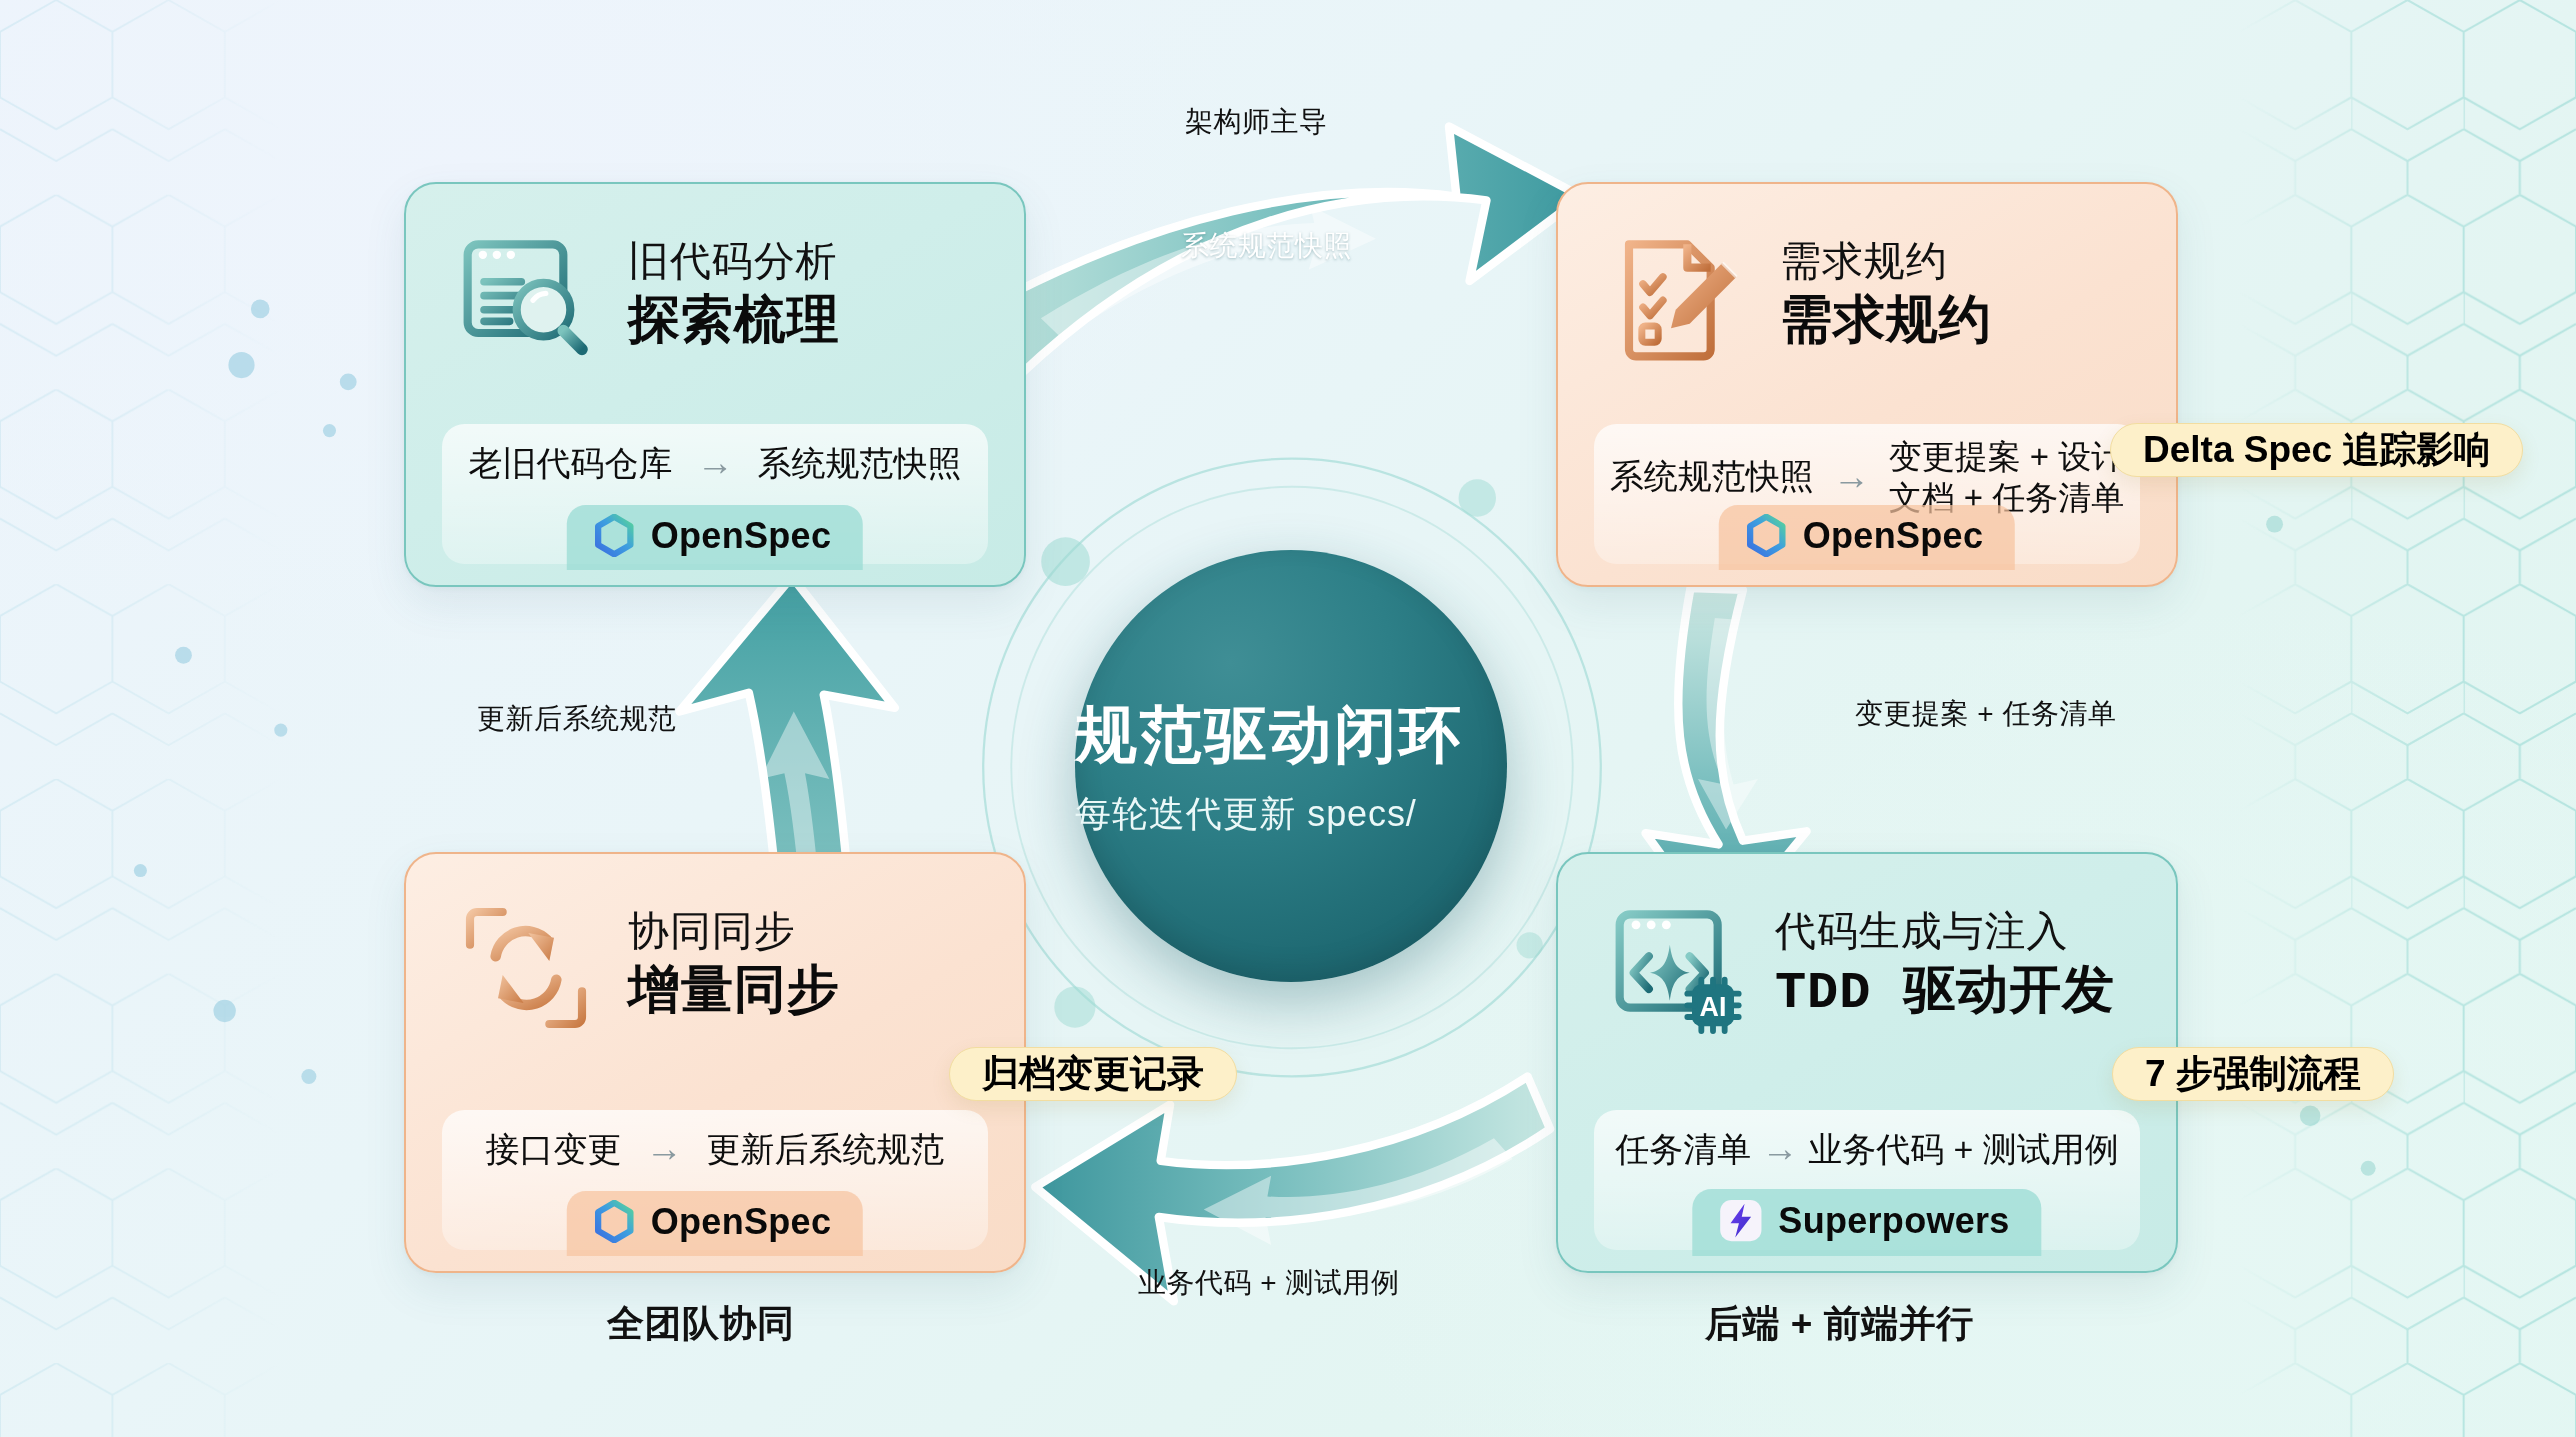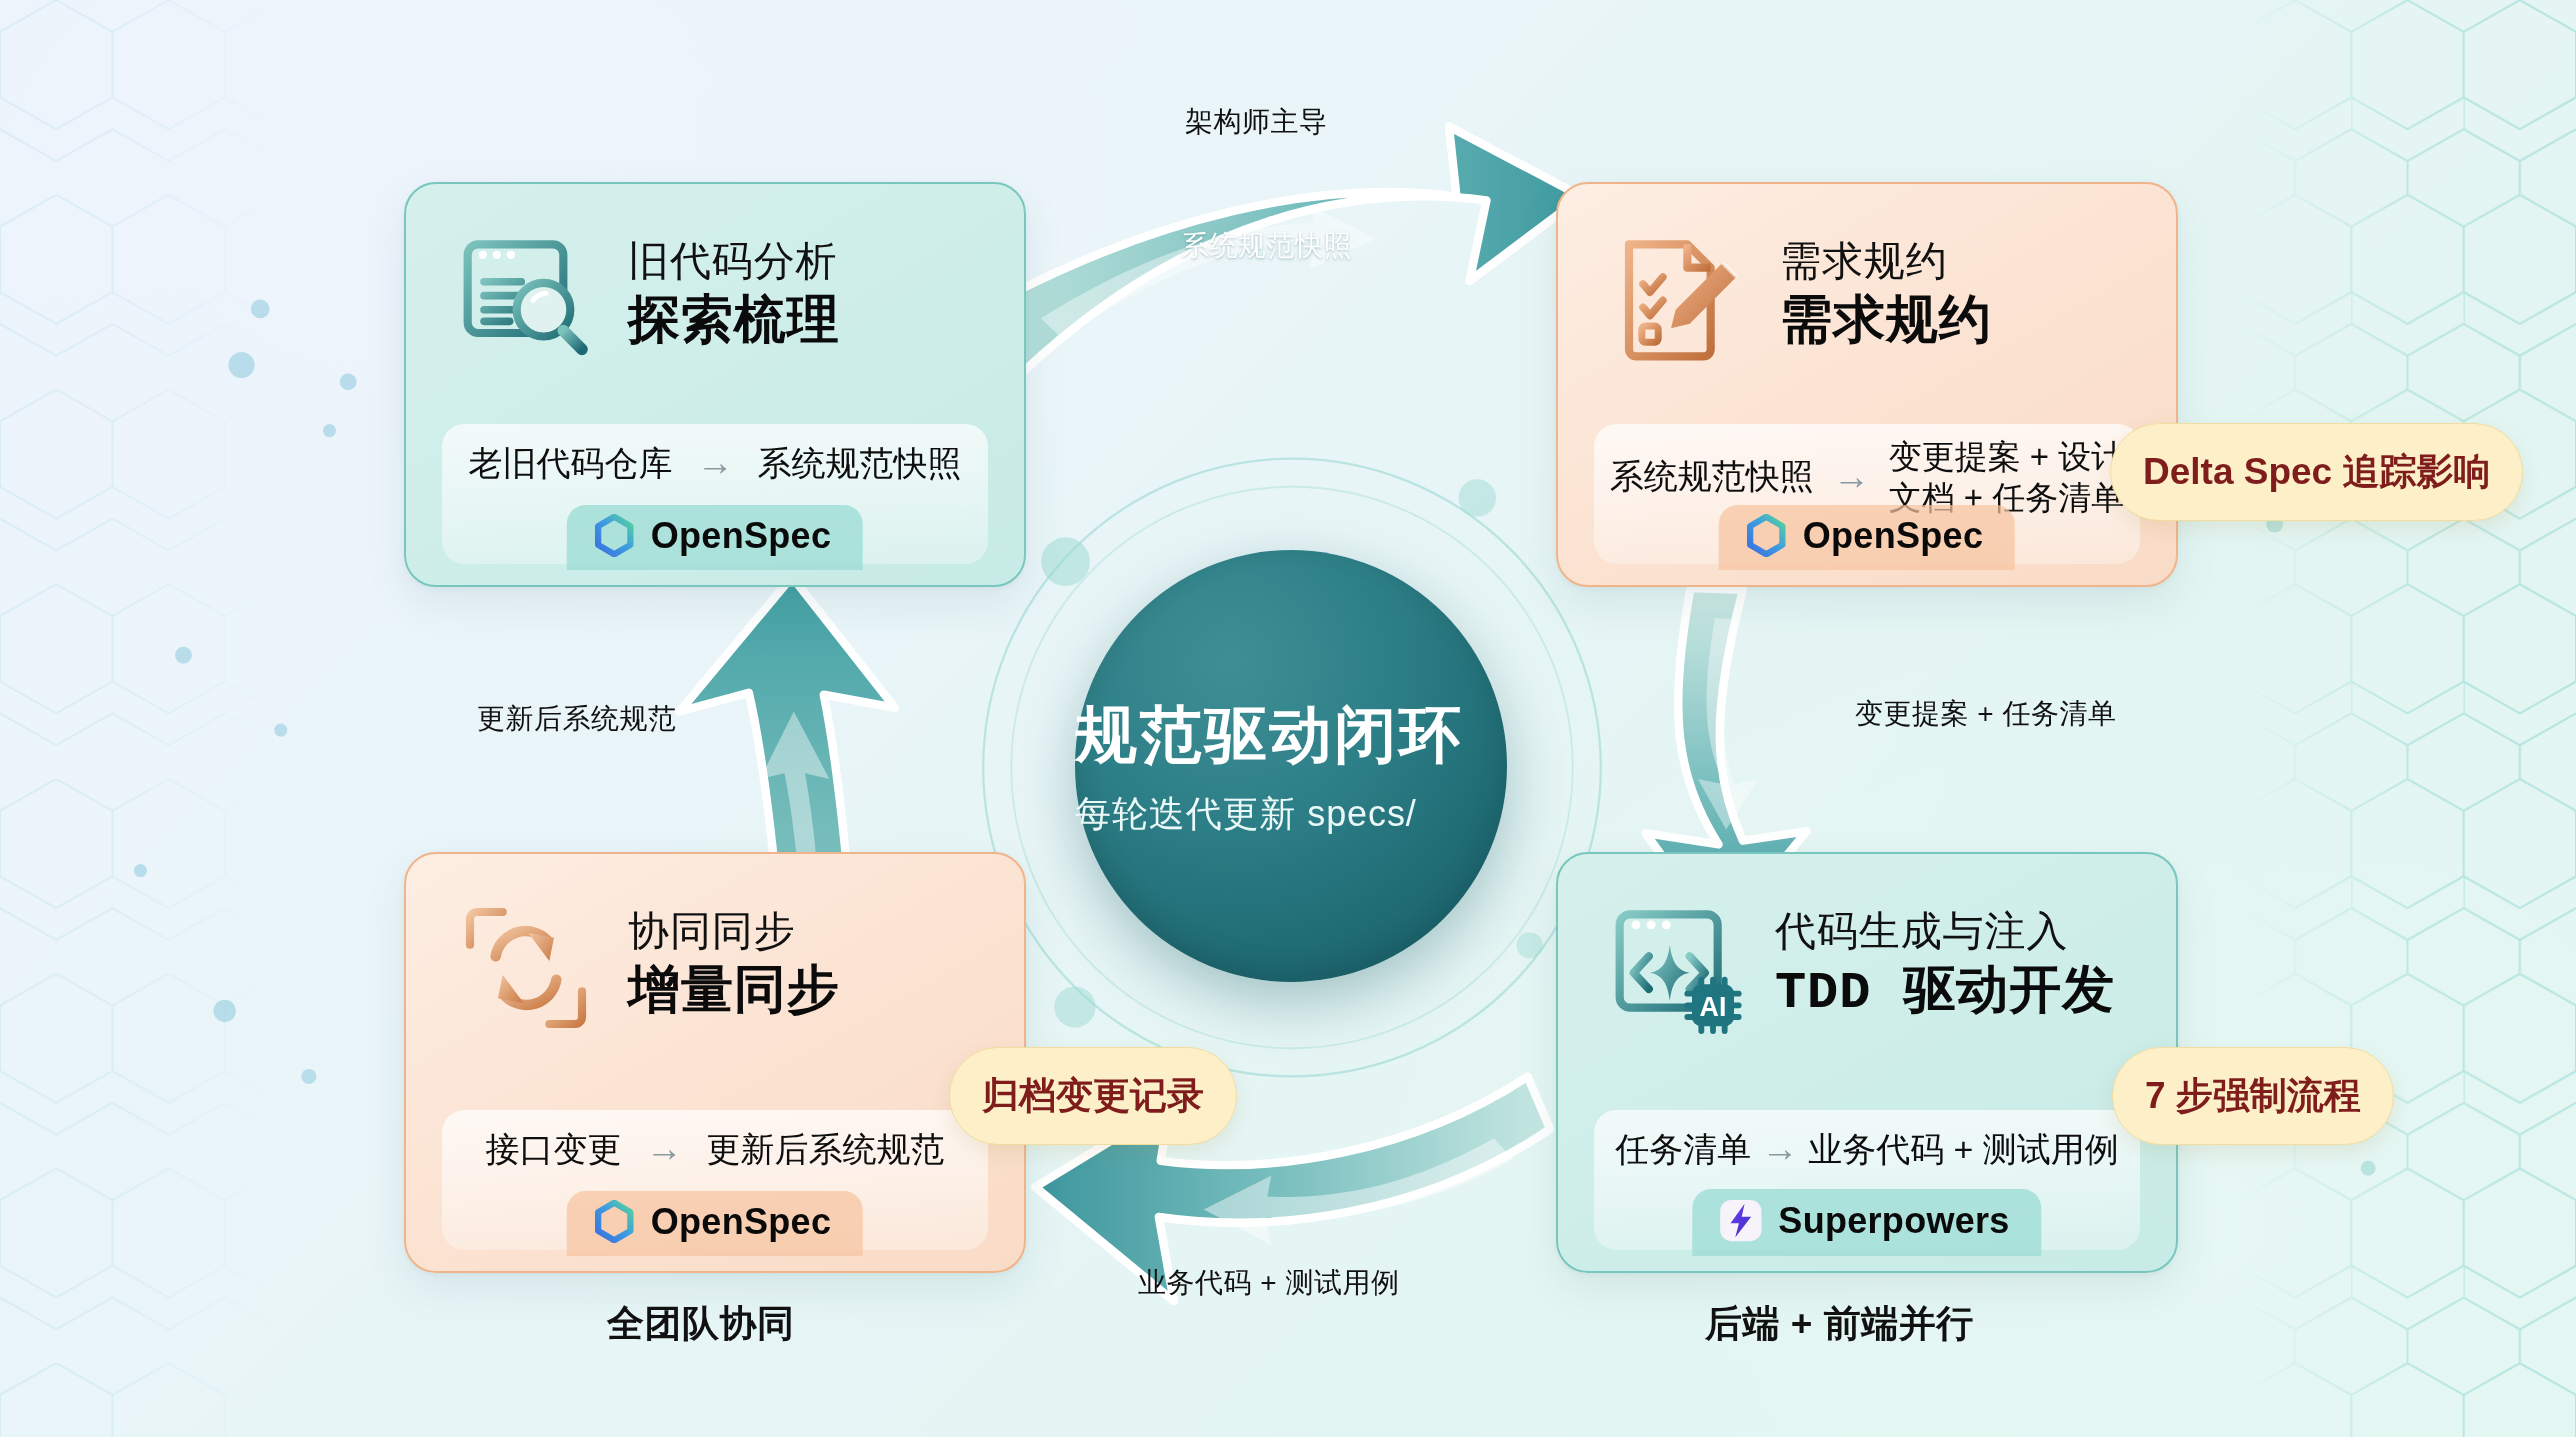--- a/index.html
+++ b/index.html
@@ -67,21 +67,21 @@
     background:radial-gradient(circle at 36% 26%,#3f8e95 0%,#2d7f87 38%,#1f6a73 72%,#195e68 100%);
     box-shadow:0 20.6px 56px rgba(25,90,100,.32), inset 0 -9.4px 28px rgba(0,0,0,.12);
     display:flex;flex-direction:column;align-items:flex-start;justify-content:center;
   }
   .hub-title{color:#fff;font-size:62px;font-weight:bold;letter-spacing:2.8px;}
   .hub-sub{color:#eaf8f8;font-size:36px;margin-top:13px;letter-spacing:0.9px;}
 
   
   .pill{
     position:absolute;background:#fdf0c9;border:1.9px solid #f2dda0;border-radius:935px;
-    padding:23px 32px;font-size:37px;font-weight:bold;color:#7f1d1d;white-space:nowrap;
+    padding:1px 32px;font-size:37px;font-weight:bold;color:#000000;white-space:nowrap;
     box-shadow:0 7.5px 19px rgba(150,120,40,.12);
   }
   .lbl{position:absolute;font-size:28px;color:#111;white-space:nowrap;letter-spacing:0.5px;}
   .lbl.onarrow{color:#ffffff;font-weight:500;text-shadow:0 0.9px 2.8px rgba(20,80,90,.35);}
   .lbl.cap{font-size:37px;font-weight:bold;}
 </style>
 </head>
 <body>
 
 <div class="stage">

